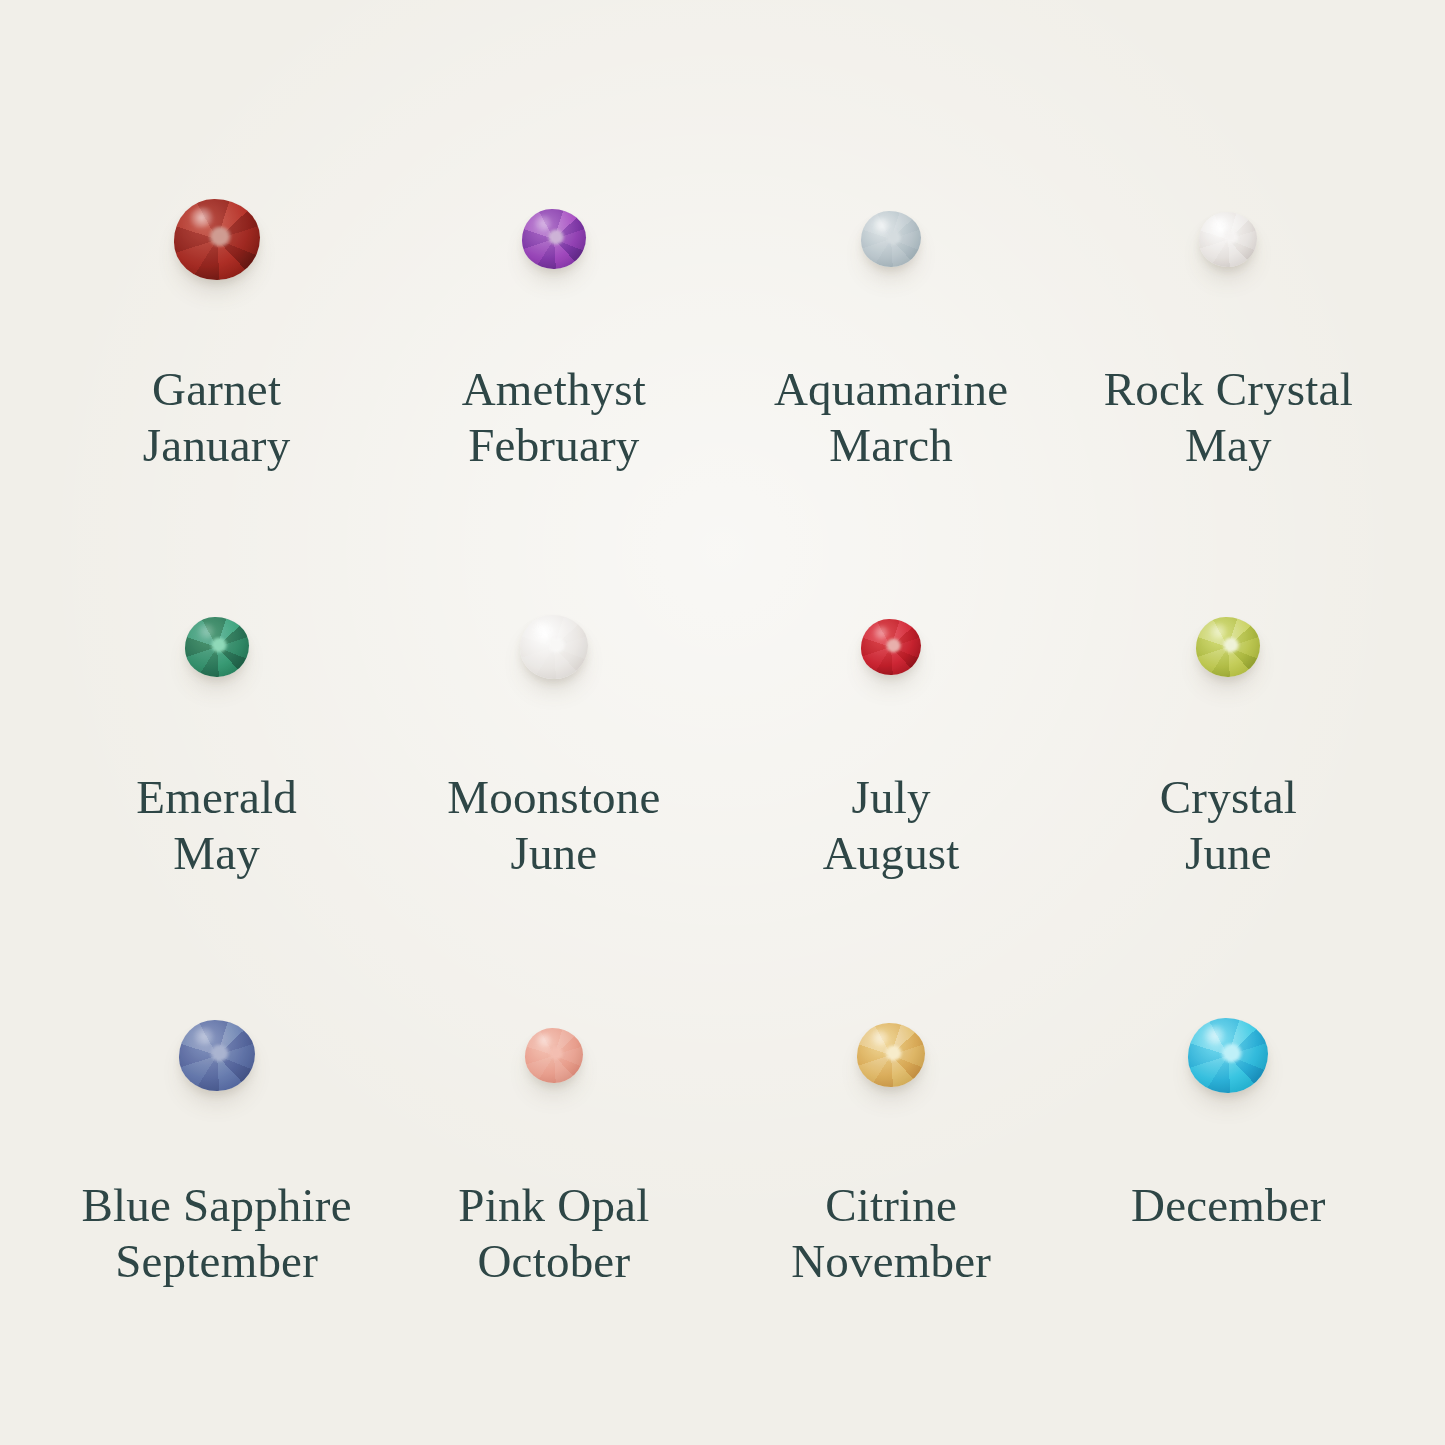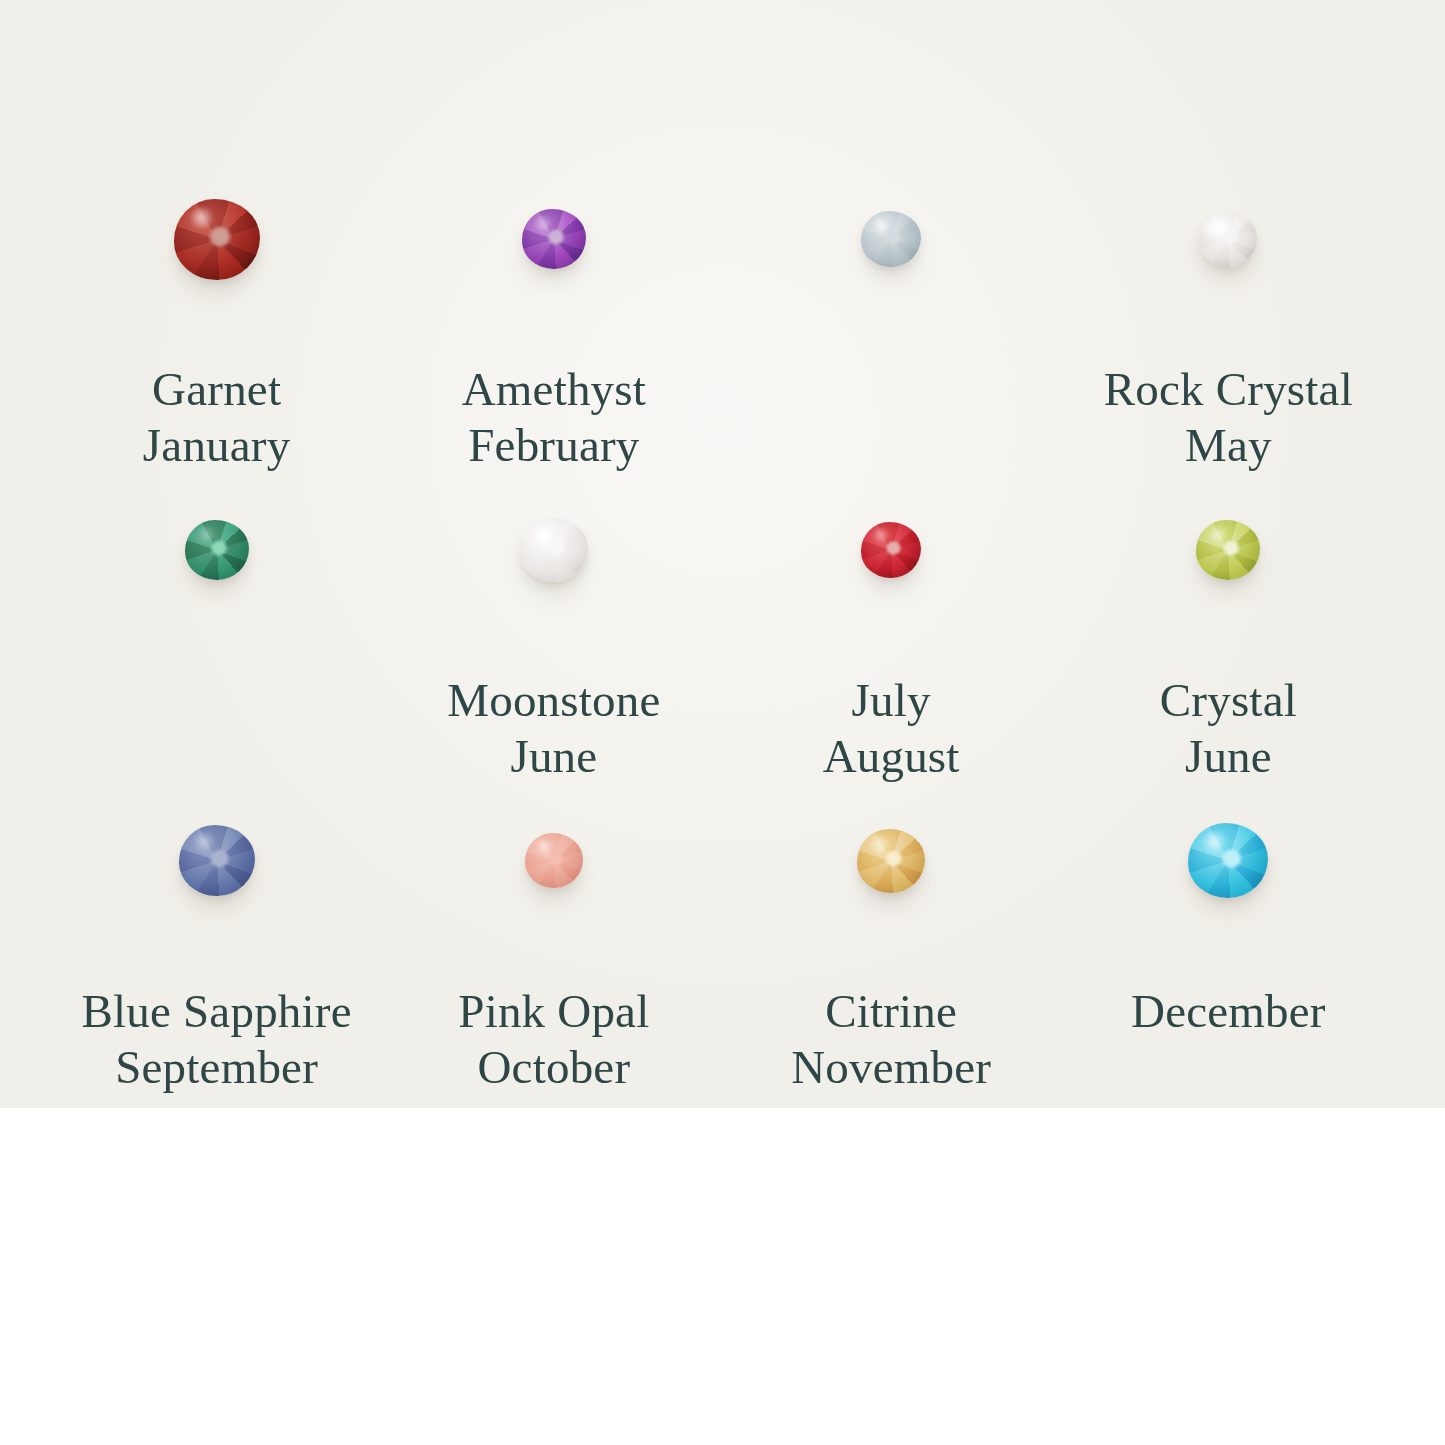--- a/index.html
+++ b/index.html
@@ -3,21 +3,21 @@
 <meta charset="utf-8">
 <style>
   html, body { margin: 0; padding: 0; }
   body {
     width: 1445px; height: 1445px;
     font-family: "Liberation Serif", "DejaVu Serif", serif;
     overflow: hidden;
   }
   .canvas {
     position: relative;
-    width: 1445px; height: 1108px;
+    width: 1445px; height: 1445px;
     background:
       radial-gradient(circle at 50% 38%, rgba(255,255,255,0.55), rgba(255,255,255,0) 60%),
       #f1efe9;
   }
   .grid {
     position: absolute; inset: 0;
     padding: 163px 48px 58px 48px;
     box-sizing: border-box;
     display: grid;
     grid-template-columns: repeat(4, 1fr);
@@ -123,20 +123,24 @@
   </figure>
 
   <figure class="gem-cell">
     <div class="bead-wrap">
       <div class="bead" style="width: 60px; height: 56px; --base: #b7c3c9; --light: #e3e9eb; --dark: #8fa0a8; --hole: #d5dcdf; --facet-opacity: 0.3; --sheen-opacity: 0.8;">
         <div class="facet-overlay"></div>
         <div class="sheen"></div>
         <div class="hole"></div>
       </div>
     </div>
+    <figcaption class="label">
+      <span class="gem-name">Aquamarine</span>
+      <span class="gem-month">March</span>
+    </figcaption>
   </figure>
 
   <figure class="gem-cell">
     <div class="bead-wrap">
       <div class="bead" style="width: 58px; height: 55px; --base: #e6e2df; --light: #ffffff; --dark: #c6bfbc; --hole: #f5f3f2; --facet-opacity: 0.8; --sheen-opacity: 0.9;">
         <div class="facet-overlay"></div>
         <div class="sheen"></div>
         <div class="hole"></div>
       </div>
     </div>
@@ -147,20 +151,24 @@
   </figure>
 
   <figure class="gem-cell">
     <div class="bead-wrap">
       <div class="bead" style="width: 64px; height: 60px; --base: #2f8161; --light: #5ba584; --dark: #175c41; --hole: #8fd9b8; --facet-opacity: 0.9; --sheen-opacity: 0.35;">
         <div class="facet-overlay"></div>
         <div class="sheen"></div>
         <div class="hole"></div>
       </div>
     </div>
+    <figcaption class="label">
+      <span class="gem-name">Emerald</span>
+      <span class="gem-month">May</span>
+    </figcaption>
   </figure>
 
   <figure class="gem-cell">
     <div class="bead-wrap">
       <div class="bead" style="width: 68px; height: 64px; --base: #eae7e4; --light: #ffffff; --dark: #cfcac6; --hole: #f8f7f6; --facet-opacity: 0.35; --sheen-opacity: 0.9;">
         <div class="facet-overlay"></div>
         <div class="sheen"></div>
         <div class="hole"></div>
       </div>
     </div>

